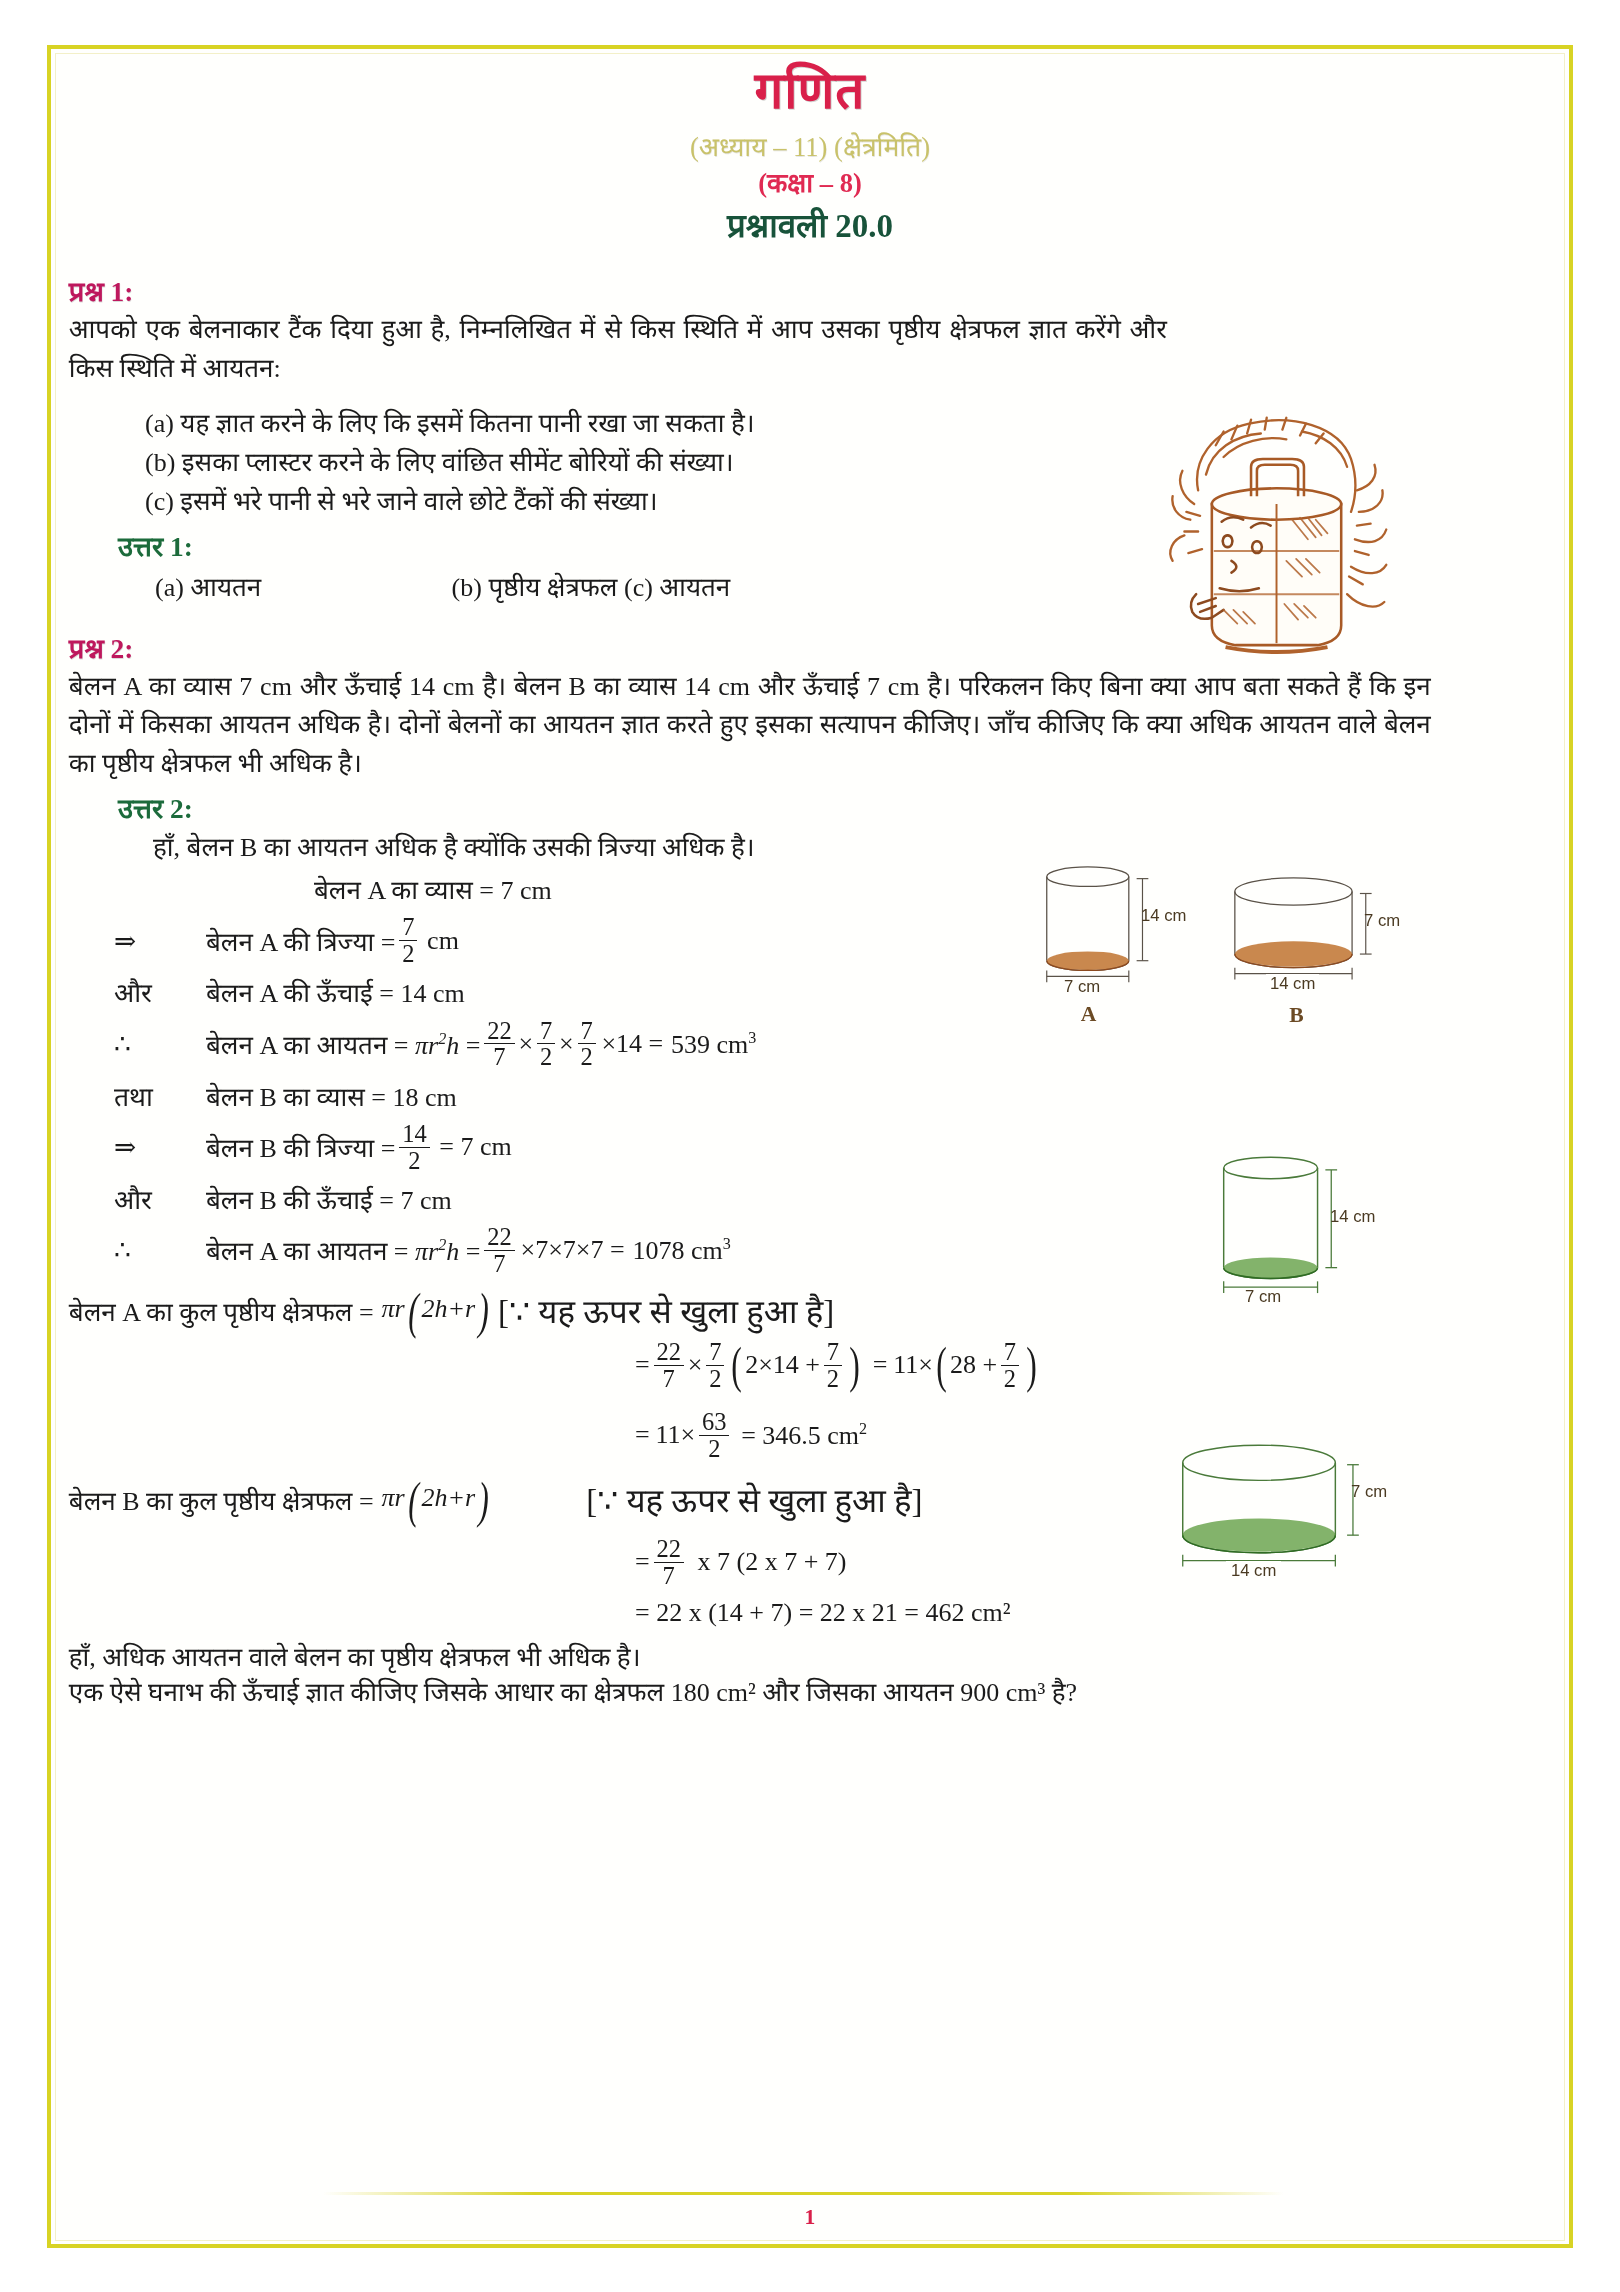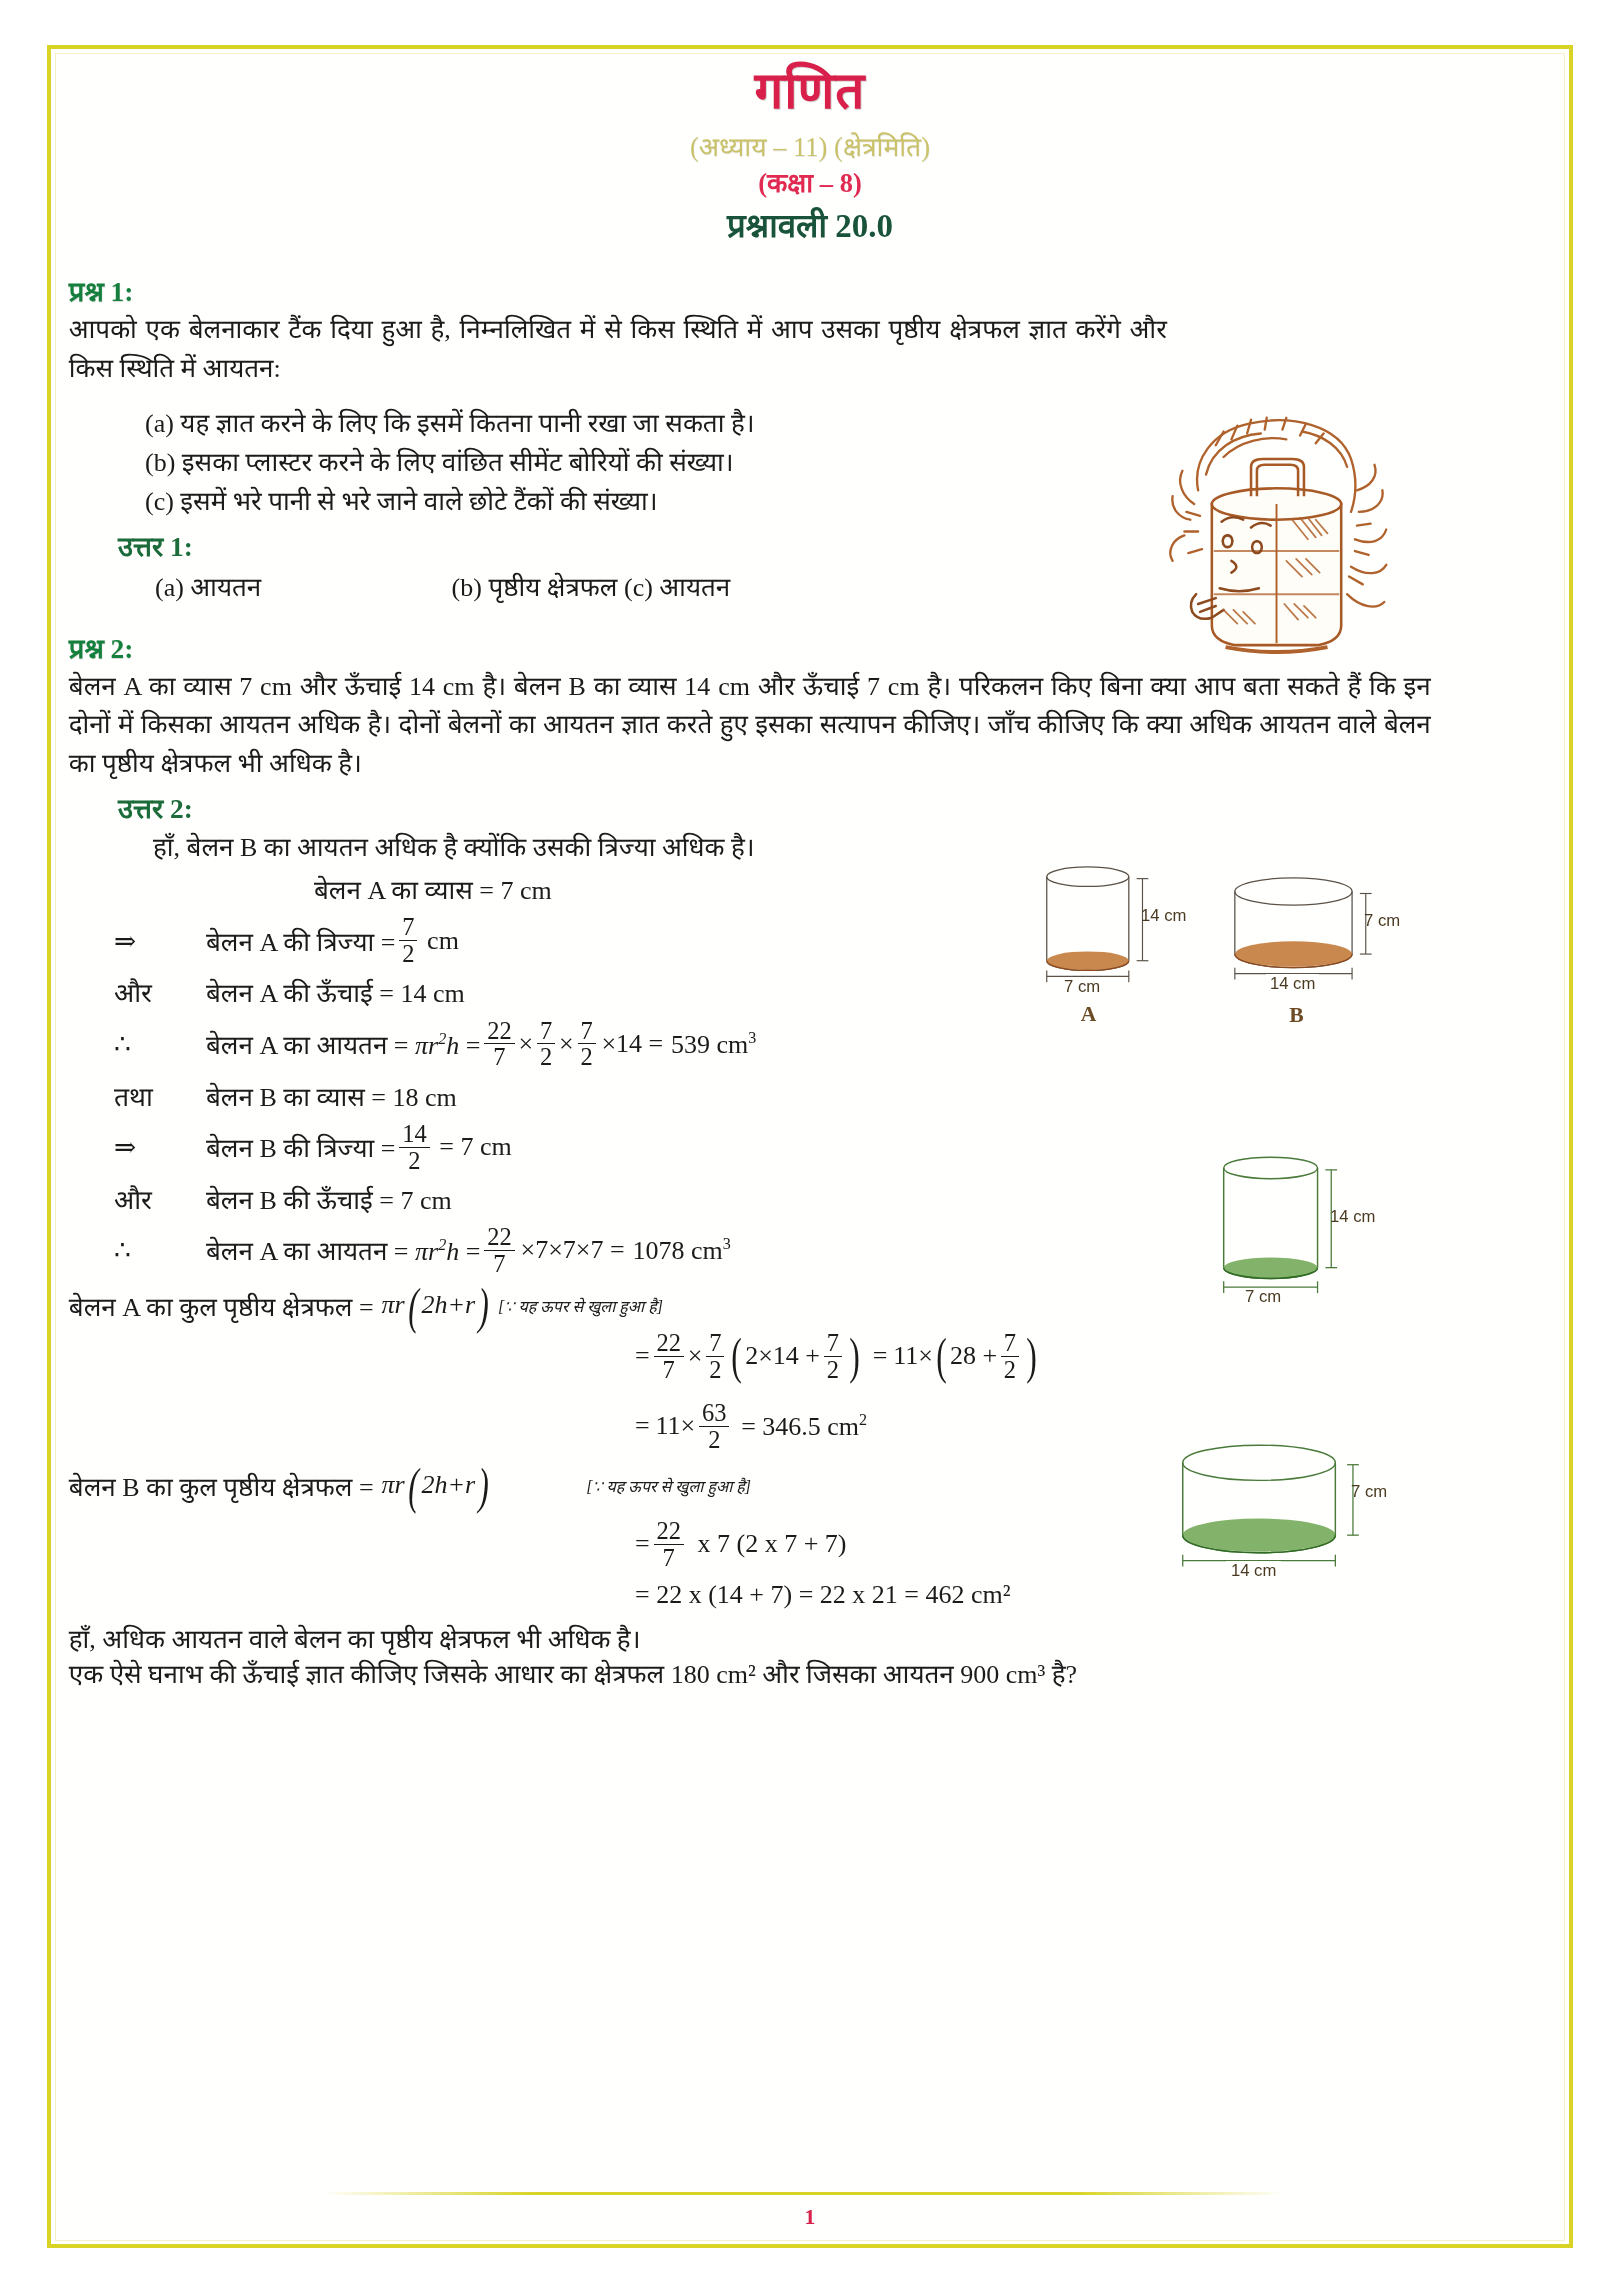--- a/index.html
+++ b/index.html
@@ -75,21 +75,21 @@
     text-align: center;
     color: #18533a;
     font-size: 33px;
     font-weight: bold;
     margin-top: 7.8px;
     line-height: 1.2;
   }
 
   
   .q-label {
-    color: #15803d;
+    color: #be185d;
     font-weight: bold;
     font-size: 27.4px;
     margin: 25.5px 0 2px 11.8px;
     text-shadow: 0.5px 0.5px 0 rgba(0,0,0,0.14);
   }
   .a-label {
     color: #1c6b3b;
     font-weight: bold;
     font-size: 27.4px;
     margin: 5.9px 0 2px 61px;
@@ -147,21 +147,21 @@
   .sup { font-size: 0.62em; vertical-align: super; }
 
   .paren-big {
     display: inline-block;
     font-size: 51px;
     line-height: 0.62;
     vertical-align: middle;
     font-weight: 300;
     transform: scaleX(0.62);
   }
-  .bracket-note { font-size: 16px; font-style: italic; }
+  .bracket-note { font-size: 33px; }
 
   .eqline {
     display: flex;
     align-items: center;
     font-size: 26px;
     margin-bottom: 9.8px;
   }
 
   .full-line {
     font-size: 26px;

